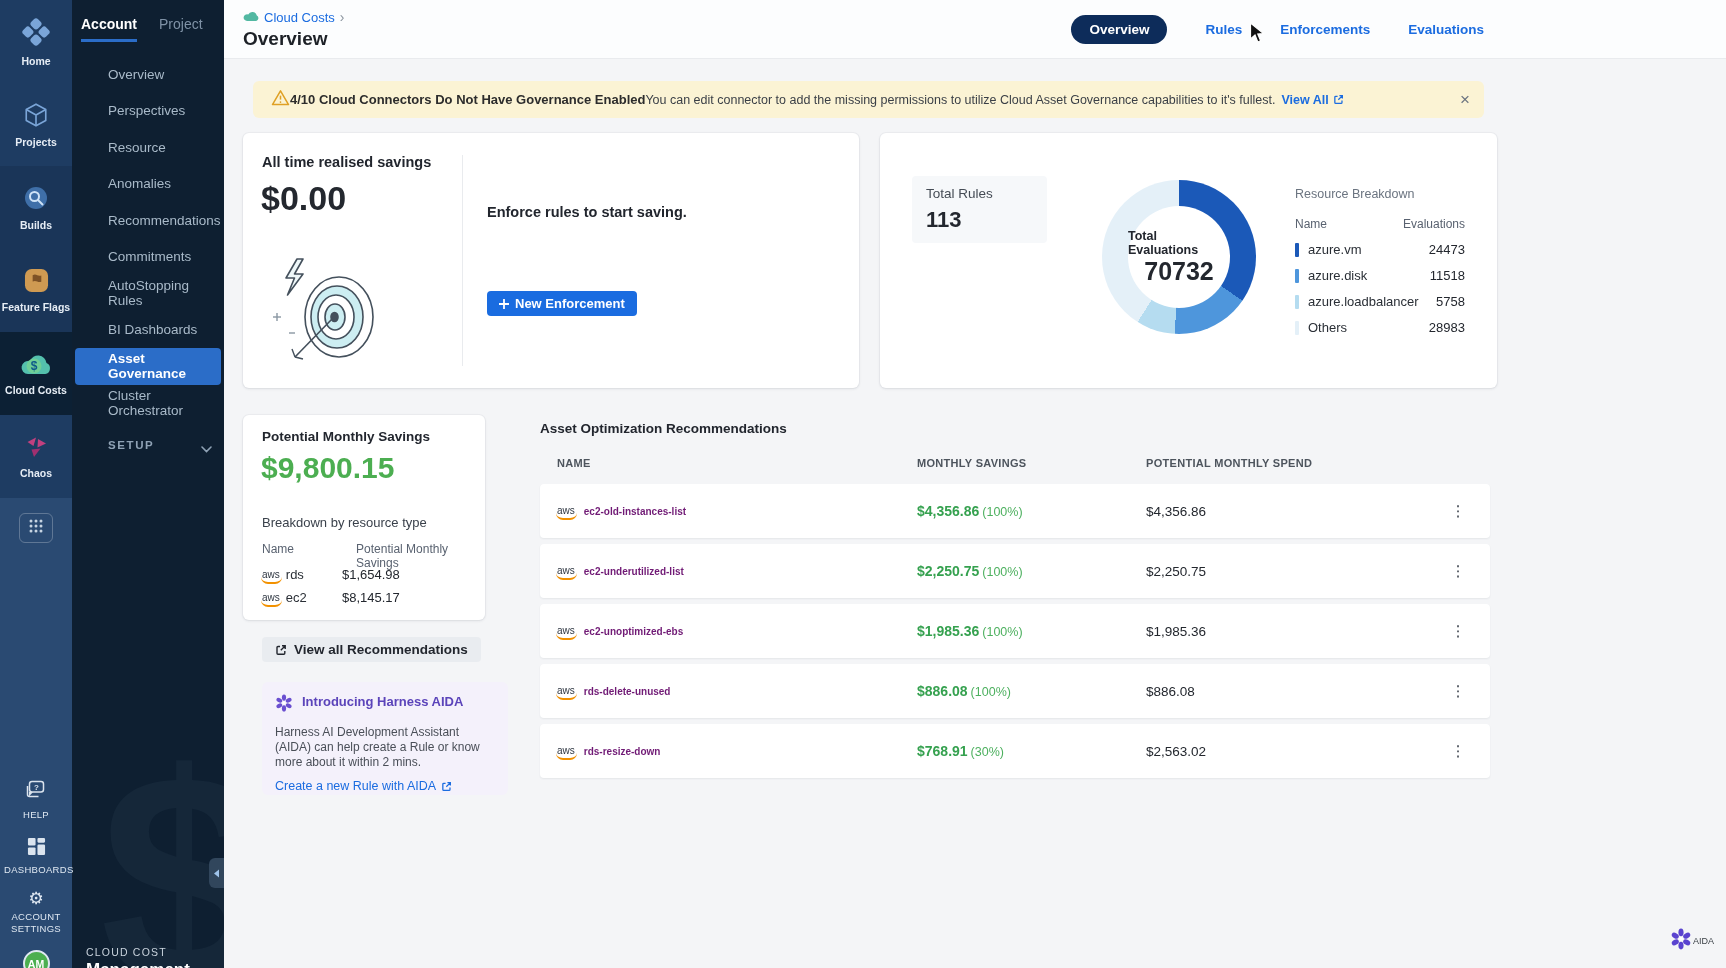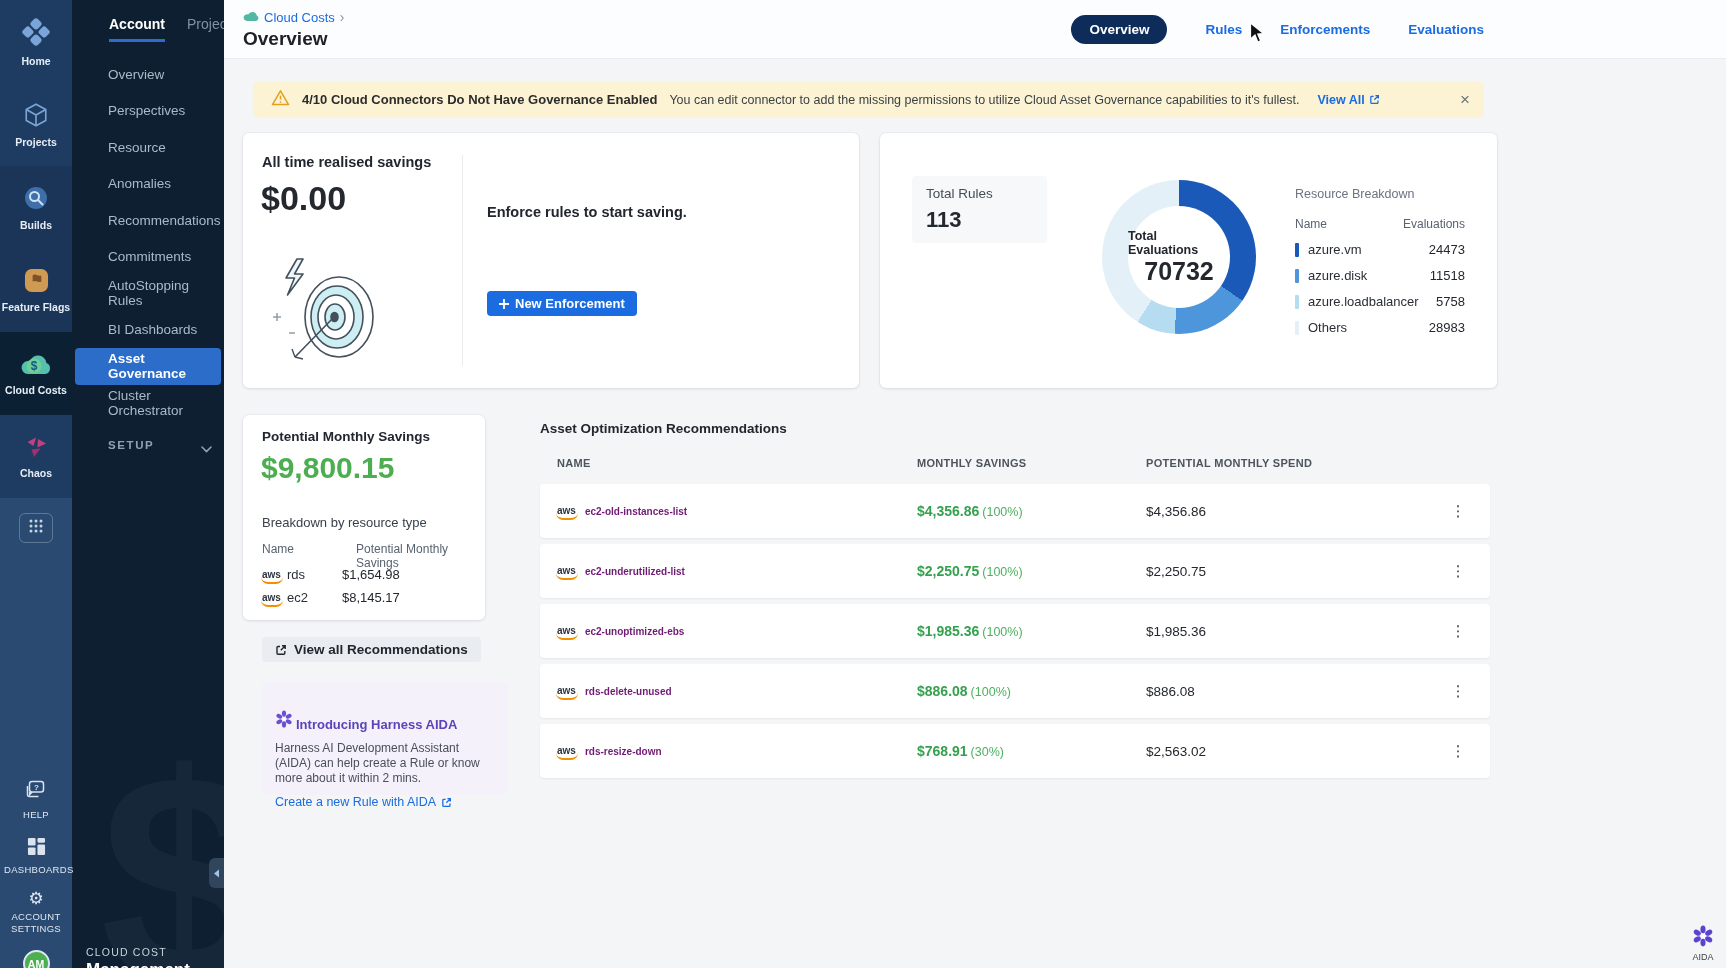--- a/index.html
+++ b/index.html
@@ -16,21 +16,21 @@
   .rgrid { height:60px; display:flex; align-items:center; justify-content:center; background:#2a4a72; }
   .rgrid-box { width:34px; height:30px; border:1px solid rgba(255,255,255,.25); border-radius:6px; display:flex; align-items:center; justify-content:center; cursor:pointer; }
   .rail-bottom { position:absolute; left:0; right:0; bottom:0; display:flex; flex-direction:column; align-items:center; gap:16px; }
   .rbitem { display:flex; flex-direction:column; align-items:center; gap:4px; cursor:pointer; }
   .rblabel { font-size:9.5px; color:#dfe8f2; letter-spacing:.3px; text-align:center; line-height:11.5px; width:64px; }
   .avatar { width:27px; height:27px; border-radius:50%; background:#4caf50; color:#fff; font-size:10.5px; font-weight:bold; display:flex; align-items:center; justify-content:center; margin-bottom:-9px; border:2px solid #dfe8f2; }
   .gear-glyph { font-size:17px; color:#dfe8f2; line-height:16px; }
 
   
   .sidebar { position:absolute; left:72px; top:0; width:152px; height:968px; background:#0e1f31; z-index:4; overflow:hidden; }
-  .sb-tabs { display:flex; gap:22px; padding:16px 0 0 37px; }
+  .sb-tabs { display:flex; gap:22px; padding:16px 0 0 9px; }
   .sb-tab { font-size:14px; cursor:pointer; padding-bottom:7px; }
   .sb-tab.on { color:#fff; font-weight:bold; border-bottom:3px solid #2b6dc8; }
   .sb-tab.off { color:#7f92a6; }
   .menu { margin-top:14px; }
   .mitem { height:36.5px; display:flex; align-items:center; padding-left:36px; font-size:13.5px; color:#a9bac9; cursor:pointer; }
   .mitem.active { background:#2b6dc8; color:#fff; margin:0 3px; padding-left:33px; border-radius:4px; font-weight:bold; }
   .setup-row { margin-top:18px; display:flex; align-items:flex-start; justify-content:space-between; padding:0 12px 0 36px; height:30px; cursor:pointer; }
   .setup-label { font-size:11.5px; letter-spacing:1.6px; color:#8fa2b5; font-weight:bold; }
   .watermark { position:absolute; bottom:-84px; left:28px; font-size:300px; font-weight:bold; color:#152739; user-select:none; }
   .sb-footer { position:absolute; left:14px; bottom:-12px; }
@@ -43,21 +43,21 @@
   .mheader { position:absolute; left:0; right:0; top:0; height:59px; background:#fcfdfe; border-bottom:1px solid #e9ebee; }
   .crumbs { position:absolute; left:19px; top:9px; display:flex; align-items:center; gap:5px; font-size:13px; }
   .crumb-link { color:#1b6ce0; cursor:pointer; }
   .crumb-sep { color:#8b949e; font-size:14px; }
   .page-title { position:absolute; left:19px; top:28px; font-size:19px; font-weight:bold; color:#1d2127; }
   .topnav { position:absolute; right:242px; top:0; height:59px; display:flex; align-items:center; gap:38px; }
   .nav-pill { background:#0d2c5a; color:#fff; font-size:13.5px; font-weight:bold; padding:7px 18px; border-radius:15px; cursor:pointer; }
   .nav-link { color:#1b6ce0; font-size:13.5px; font-weight:bold; cursor:pointer; }
 
   
-  .banner { position:absolute; left:29px; top:81px; width:1231px; height:37px; background:#fbf3d4; border-radius:6px; display:flex; align-items:center; padding:0 14px 0 18px; gap:12px; }
+  .banner { position:absolute; left:29px; top:81px; width:1231px; height:37px; background:#fbf3d4; border-radius:6px; display:flex; align-items:center; padding:0 14px 0 18px; }
   .banner-bold { font-size:13px; font-weight:bold; color:#2c2c2c; }
   .banner-text { font-size:12.5px; color:#3a3f46; }
   .banner-link { font-size:12.5px; font-weight:bold; color:#1b6ce0; display:flex; align-items:center; gap:4px; cursor:pointer; margin-left:6px; }
   .banner-x { margin-left:auto; color:#6b7480; font-size:17px; cursor:pointer; line-height:16px; }
 
   .card { position:absolute; background:#fff; border-radius:6px; box-shadow:0 1px 3px rgba(30,40,60,.1), 0 0 0 1px rgba(30,40,60,.03); }
   
   .cardA { left:19px; top:133px; width:616px; height:255px; }
   .cA-title { position:absolute; left:19px; top:21px; font-size:14.5px; font-weight:bold; color:#22262e; }
   .cA-amount { position:absolute; left:18px; top:46px; font-size:34px; font-weight:bold; color:#24282f; }
@@ -91,42 +91,42 @@
   .cC-breakdown { position:absolute; left:19px; top:100px; font-size:13px; color:#3a414b; }
   .cC-head { position:absolute; left:19px; top:127px; right:14px; display:flex; font-size:12px; color:#596270; }
   .cC-head .h2 { margin-left:62px; }
   .cC-row { position:absolute; left:19px; right:14px; display:flex; align-items:center; font-size:13px; }
   .cC-row .nm { width:80px; display:flex; align-items:center; gap:6px; color:#2a2f36; }
   .cC-row .vl { color:#23272e; }
 
   .btn-gray { position:absolute; left:38px; top:637px; height:25px; background:#e9ecf0; border:none; border-radius:4px; font-size:13.5px; font-weight:bold; color:#22262e; display:flex; align-items:center; gap:7px; padding:0 13px; cursor:pointer; }
 
   .aida-panel { position:absolute; left:38px; top:682px; width:246px; height:113px; background:#f4f1fb; border-radius:6px; padding:12px 13px; }
-  .aida-head { display:flex; align-items:flex-end; gap:3px;margin-top:16px; }
+  .aida-head { display:flex; align-items:flex-start; gap:9px; }
   .aida-title { font-size:13px; font-weight:bold; color:#5b44ba; }
   .aida-body { margin-top:9px; font-size:12px; line-height:15px; color:#4a4f58; }
   .aida-link { margin-top:9px; font-size:12.5px; color:#1b6ce0; display:flex; align-items:center; gap:5px; cursor:pointer; }
 
   
   .recs-title { position:absolute; left:316px; top:421px; font-size:13.5px; font-weight:bold; color:#22262e; }
   .recs-head { position:absolute; left:316px; top:457px; width:950px; display:grid; grid-template-columns:360px 229px 1fr 30px; padding:0 17px; font-size:11px; font-weight:bold; letter-spacing:.3px; color:#4d545d; }
   .recs-rows { position:absolute; left:316px; top:484px; width:950px; }
   .rec-row { height:54px; margin-bottom:6px; background:#fff; border-radius:4px; box-shadow:0 1px 2px rgba(30,40,60,.07); display:grid; grid-template-columns:360px 229px 1fr 30px; align-items:center; padding:0 17px; }
   .rec-name { display:flex; align-items:center; gap:9px; }
   .rec-link { color:#701a75; font-size:10px; font-weight:bold; cursor:pointer; }
   .rec-savings .amt { color:#35a14f; font-size:14px; font-weight:bold; }
   .rec-savings .pct { color:#4db05f; font-size:12.5px; margin-left:3px; }
   .rec-spend { font-size:13.5px; color:#23272e; }
   .rec-kebab { text-align:center; font-size:15px; color:#39404a; cursor:pointer; }
 
-  .aws-logo { position:relative; font-size:10px; font-weight:bold; color:#2d3540; line-height:10px; }
+  .aws-logo { position:relative; font-size:10px; font-weight:normal; color:#2d3540; line-height:10px; }
   .aws-logo::after { content:""; position:absolute; left:-1px; right:-2px; bottom:-4px; height:5px; border-bottom:2px solid #f29100; border-radius:0 0 9px 9px; }
 
   
-  .aida-fab { position:absolute; right:12px; bottom:6px; display:flex; flex-direction:column; align-items:center; gap:1px; cursor:pointer; z-index:9; }
+  .aida-fab { position:absolute; right:12px; bottom:14px; display:flex; flex-direction:row; align-items:center; gap:1px; cursor:pointer; z-index:9; }
   .aida-fab-label { font-size:9px; color:#3c4248; }
   .cursor { position:absolute; left:1249px; top:22px; z-index:50; pointer-events:none; }
 </style>
 </head>
 <body>
 
 <div class="rail">
   <div class="rmod bg-a">
     <span>
       <svg width="30" height="30" viewBox="0 0 30 30">

